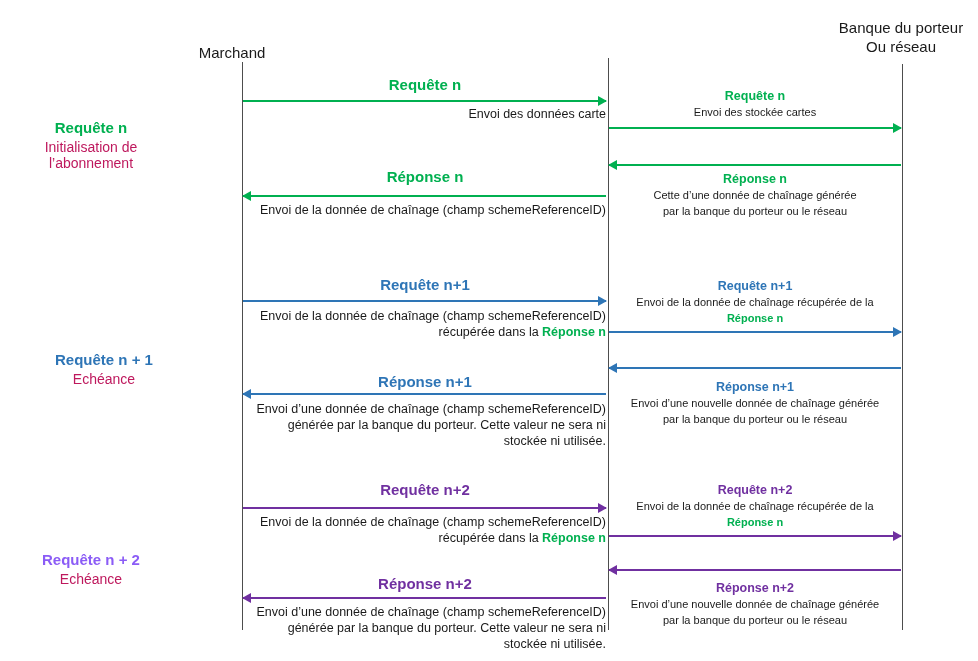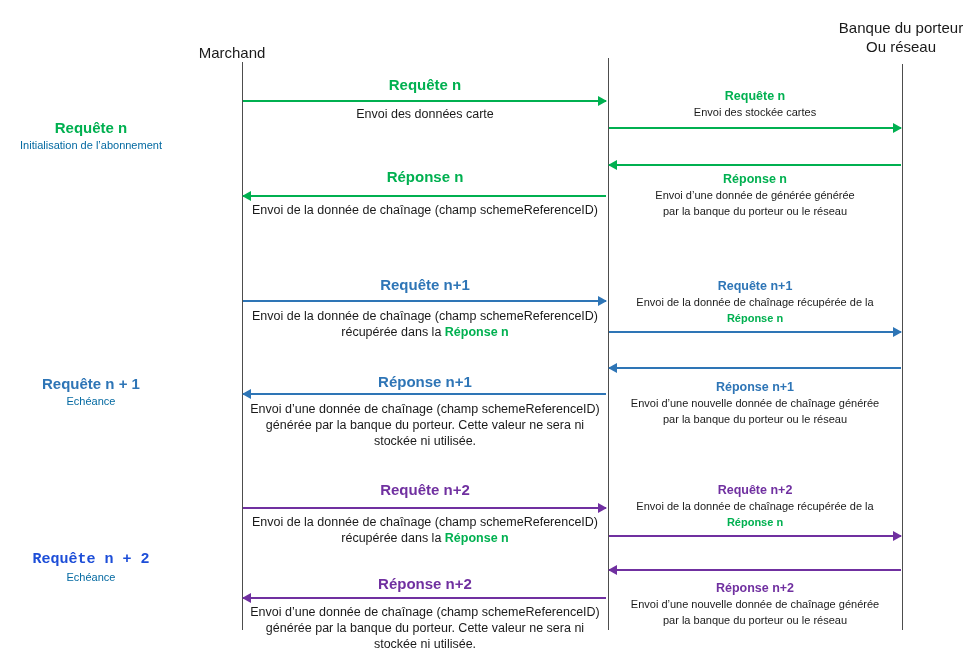--- a/index.html
+++ b/index.html
@@ -8,23 +8,23 @@
     font-family:"Liberation Sans", sans-serif;color:#1a1a1a;
   }
   .hdr{position:absolute;text-align:center;font-size:15px;line-height:19px;color:#1a1a1a;}
   .lifeline{position:absolute;width:1px;background:#4d4d4d;}
   .logo{position:absolute;display:flex;align-items:center;gap:8px;}
   .logo-text{display:flex;flex-direction:column;line-height:1;}
   .brand{font-size:21px;font-weight:bold;letter-spacing:1.5px;color:#3d3d3d;}
   .brand-sub{font-size:10.5px;font-weight:bold;letter-spacing:0.8px;color:#3d3d3d;margin-top:3px;}
   .phase{position:absolute;width:178px;text-align:center;}
   .phase .t{font-size:15px;font-weight:bold;}
-  .phase .s{font-size:11px;color:#0369a1;margin-top:3px;}
+  .phase .s{font-size:14px;color:#be185d;margin-top:3px;}
   .msg-title-l{position:absolute;left:244px;width:362px;text-align:center;font-size:15px;font-weight:bold;}
-  .msg-desc-l{position:absolute;left:244px;width:362px;text-align:center;font-size:12.5px;line-height:16px;color:#1a1a1a;}
+  .msg-desc-l{position:absolute;left:244px;width:362px;text-align:right;font-size:12.5px;line-height:16px;color:#1a1a1a;}
   .msg-title-r{position:absolute;left:610px;width:290px;text-align:center;font-size:12.5px;font-weight:bold;}
   .msg-desc-r{position:absolute;left:610px;width:290px;text-align:center;font-size:11px;line-height:15.5px;color:#1a1a1a;}
   .hl{font-weight:bold;}
   .arrow{position:absolute;height:10px;}
   .arrow .shaft{position:absolute;top:4px;left:0;right:0;height:2px;background:currentColor;}
   .arrow .head-right{position:absolute;right:-1px;top:0;width:0;height:0;
     border-top:5px solid transparent;border-bottom:5px solid transparent;border-left:9px solid currentColor;}
   .arrow .head-left{position:absolute;left:-1px;top:0;width:0;height:0;
     border-top:5px solid transparent;border-bottom:5px solid transparent;border-right:9px solid currentColor;}
 </style>
@@ -42,26 +42,26 @@
   </div>
 
   <div class="lifeline" style="left: 242px; top: 62px; height: 568px; background: rgb(77, 77, 77);"></div>
   <div class="lifeline" style="left: 608px; top: 58px; height: 572px; background: rgb(77, 77, 77);"></div>
   <div class="lifeline" style="left: 902px; top: 64px; height: 566px; background: rgb(77, 77, 77);"></div>
 
   <div class="phase" style="left:2px;top:119px;">
     <div class="t" style="color: rgb(0, 176, 80);">Requête n</div>
     <div class="s">Initialisation de l’abonnement</div>
   </div>
-  <div class="phase" style="left:2px;top:351px;margin-top:24px;">
+  <div class="phase" style="left:15px;top:351px;">
     <div class="t" style="color: rgb(46, 117, 182);">Requête n + 1</div>
     <div class="s">Echéance</div>
   </div>
   <div class="phase" style="left:2px;top:551px;">
-    <div class="t" style="color: #1d4ed8; font-family: Liberation Mono, monospace;">Requête n + 2</div>
+    <div class="t" style="color: #8b5cf6;">Requête n + 2</div>
     <div class="s">Echéance</div>
   </div>
 
   <div class="msg-title-l" style="top: 76px; color: rgb(0, 176, 80);">Requête n</div>
   <div class="arrow" style="left: 243px; top: 96px; width: 363px; color: rgb(0, 176, 80);">
     <span class="shaft"></span>
       <span class="head-right"></span>
   </div>
   <div class="msg-desc-l" style="top:106px;">
     <div>Envoi des données carte</div>
@@ -126,21 +126,21 @@
     <span class="shaft"></span>
       <span class="head-right"></span>
   </div>
 
   <div class="arrow" style="left: 609px; top: 160px; width: 292px; color: rgb(0, 176, 80);">
     <span class="shaft"></span>
       <span class="head-left"></span>
   </div>
   <div class="msg-title-r" style="top: 172px; color: rgb(0, 176, 80);">Réponse n</div>
   <div class="msg-desc-r" style="top:188px;">
-    <div>Envoi d’une donnée de générée générée</div>
+    <div>Cette d’une donnée de chaînage générée</div>
     <div>par la banque du porteur ou le réseau</div>
   </div>
 
   <div class="msg-title-r" style="top: 279px; color: rgb(46, 117, 182);">Requête n+1</div>
   <div class="msg-desc-r" style="top:295px;">
     <div>Envoi de la donnée de chaînage récupérée de la</div>
     <div class="hl" style="color: rgb(0, 176, 80);">Réponse n</div>
   </div>
   <div class="arrow" style="left: 609px; top: 327px; width: 292px; color: rgb(46, 117, 182);">
     <span class="shaft"></span>

